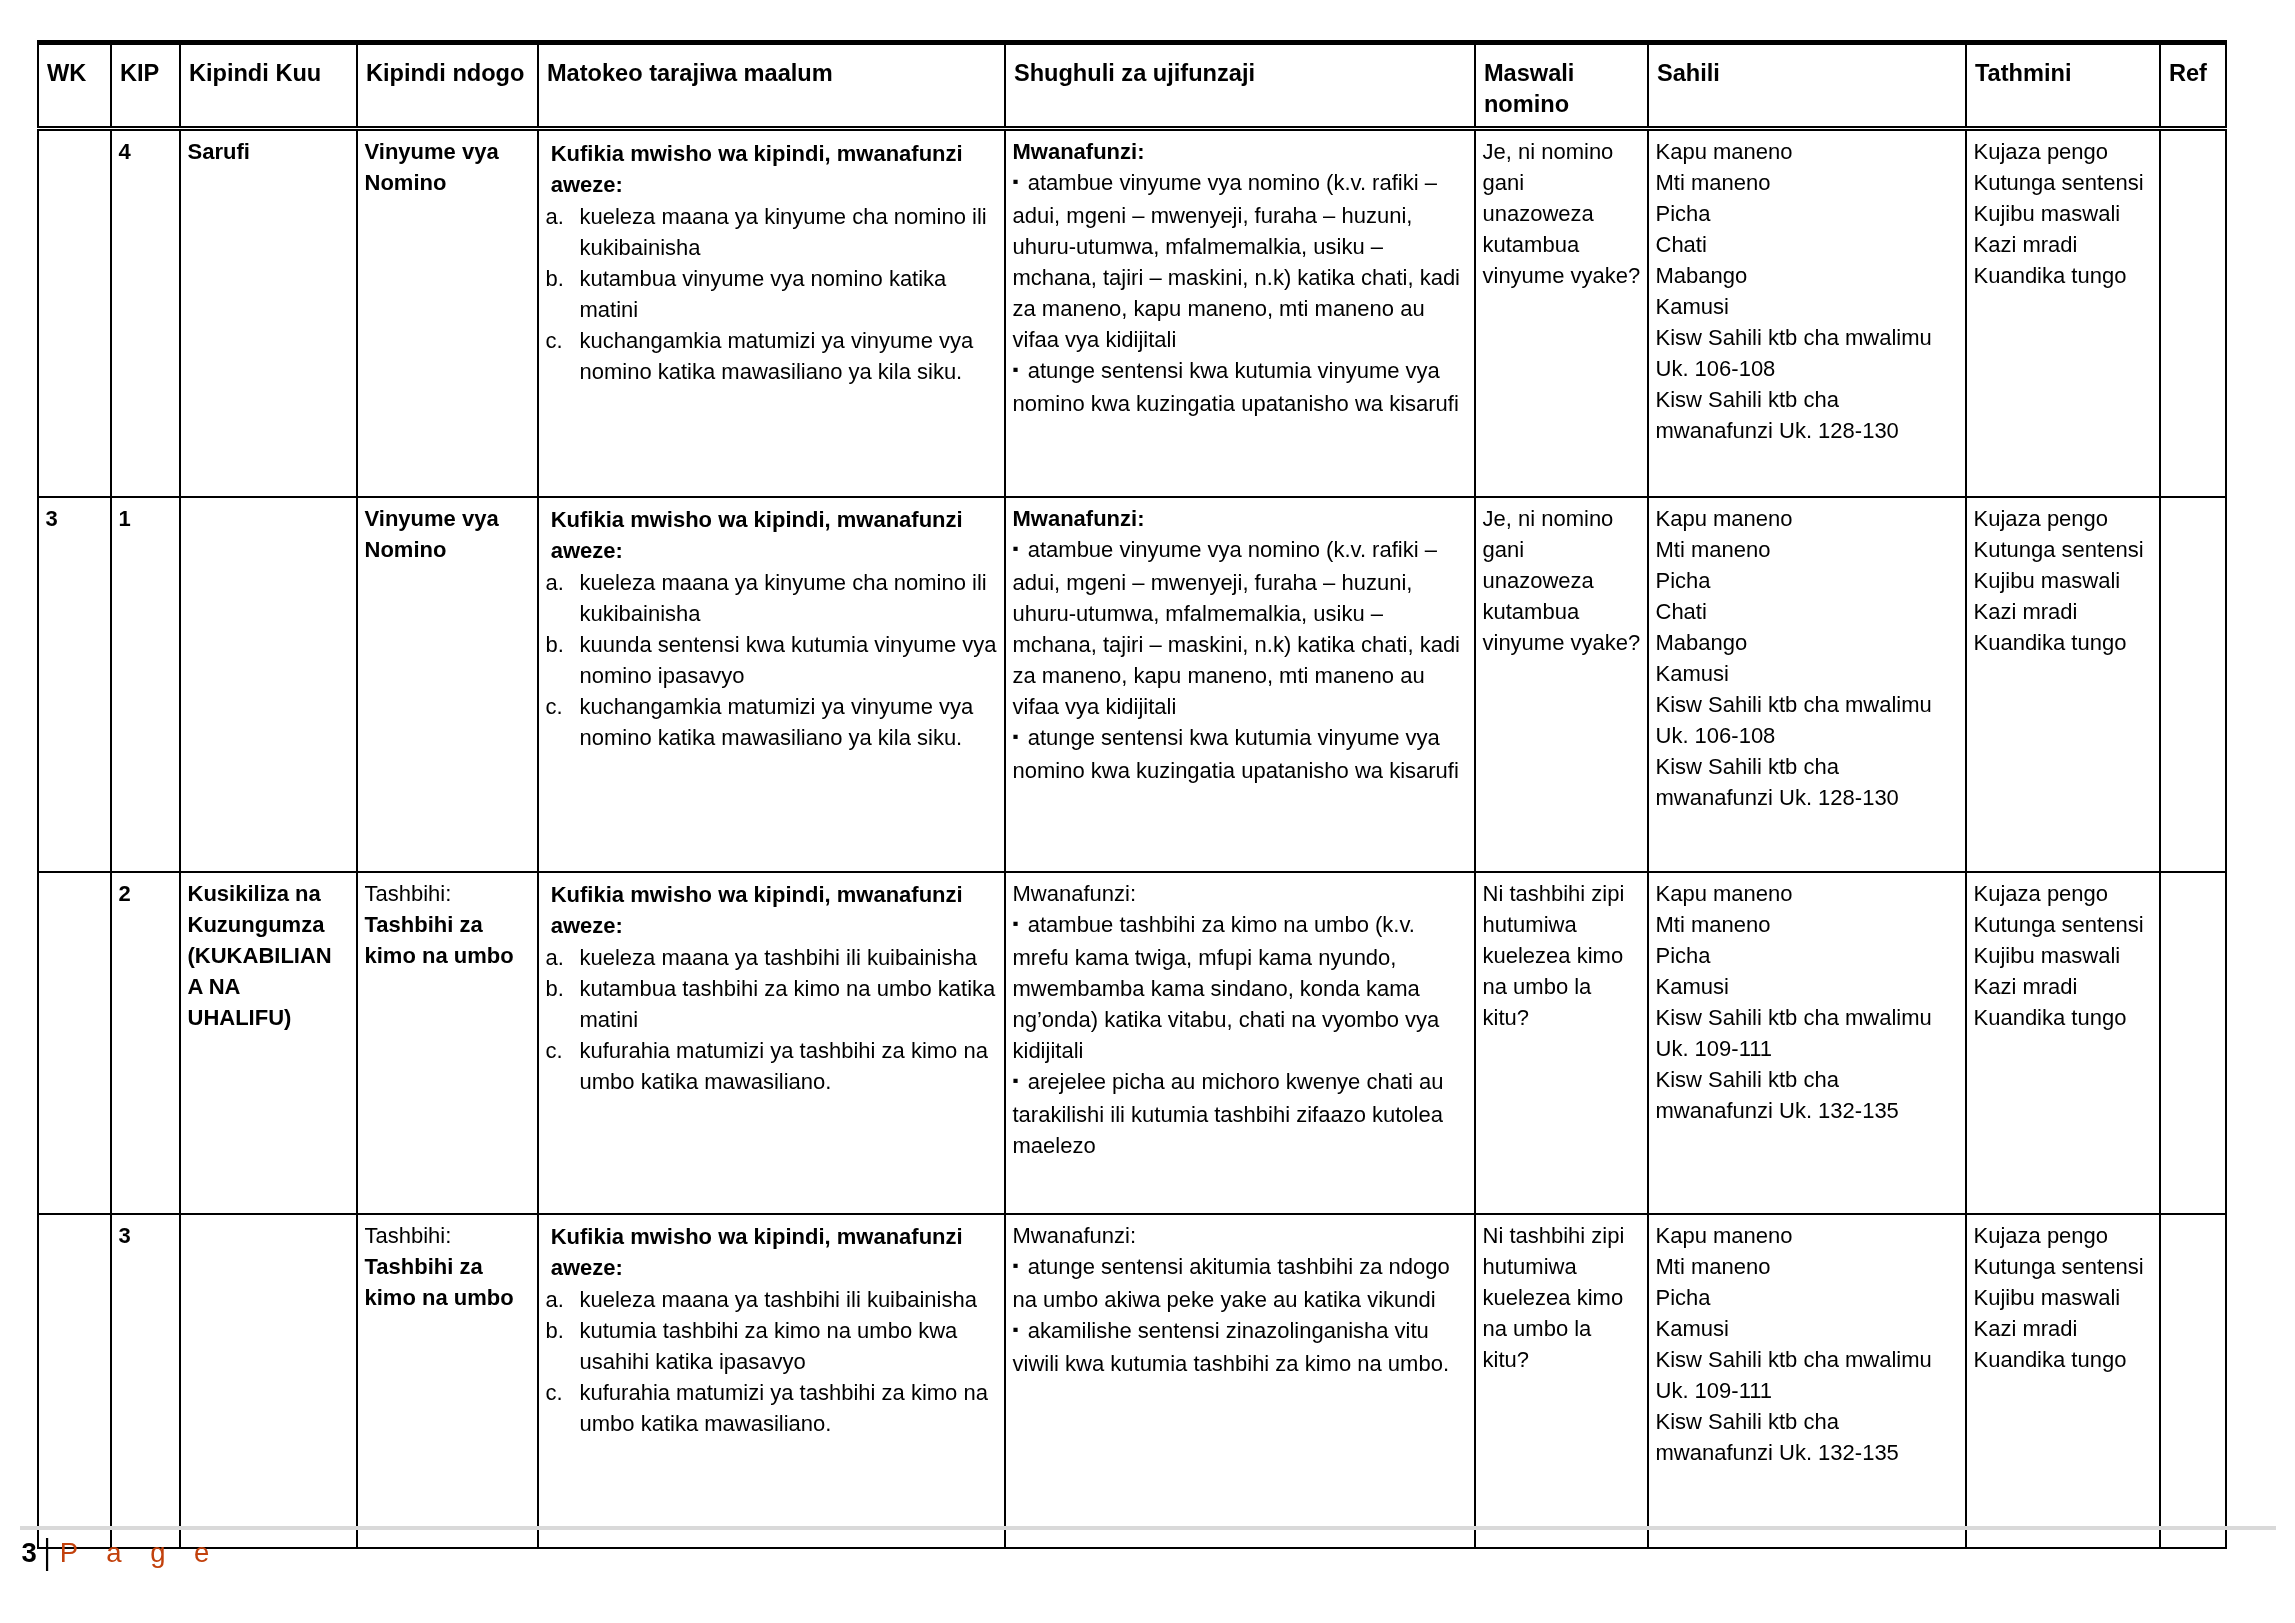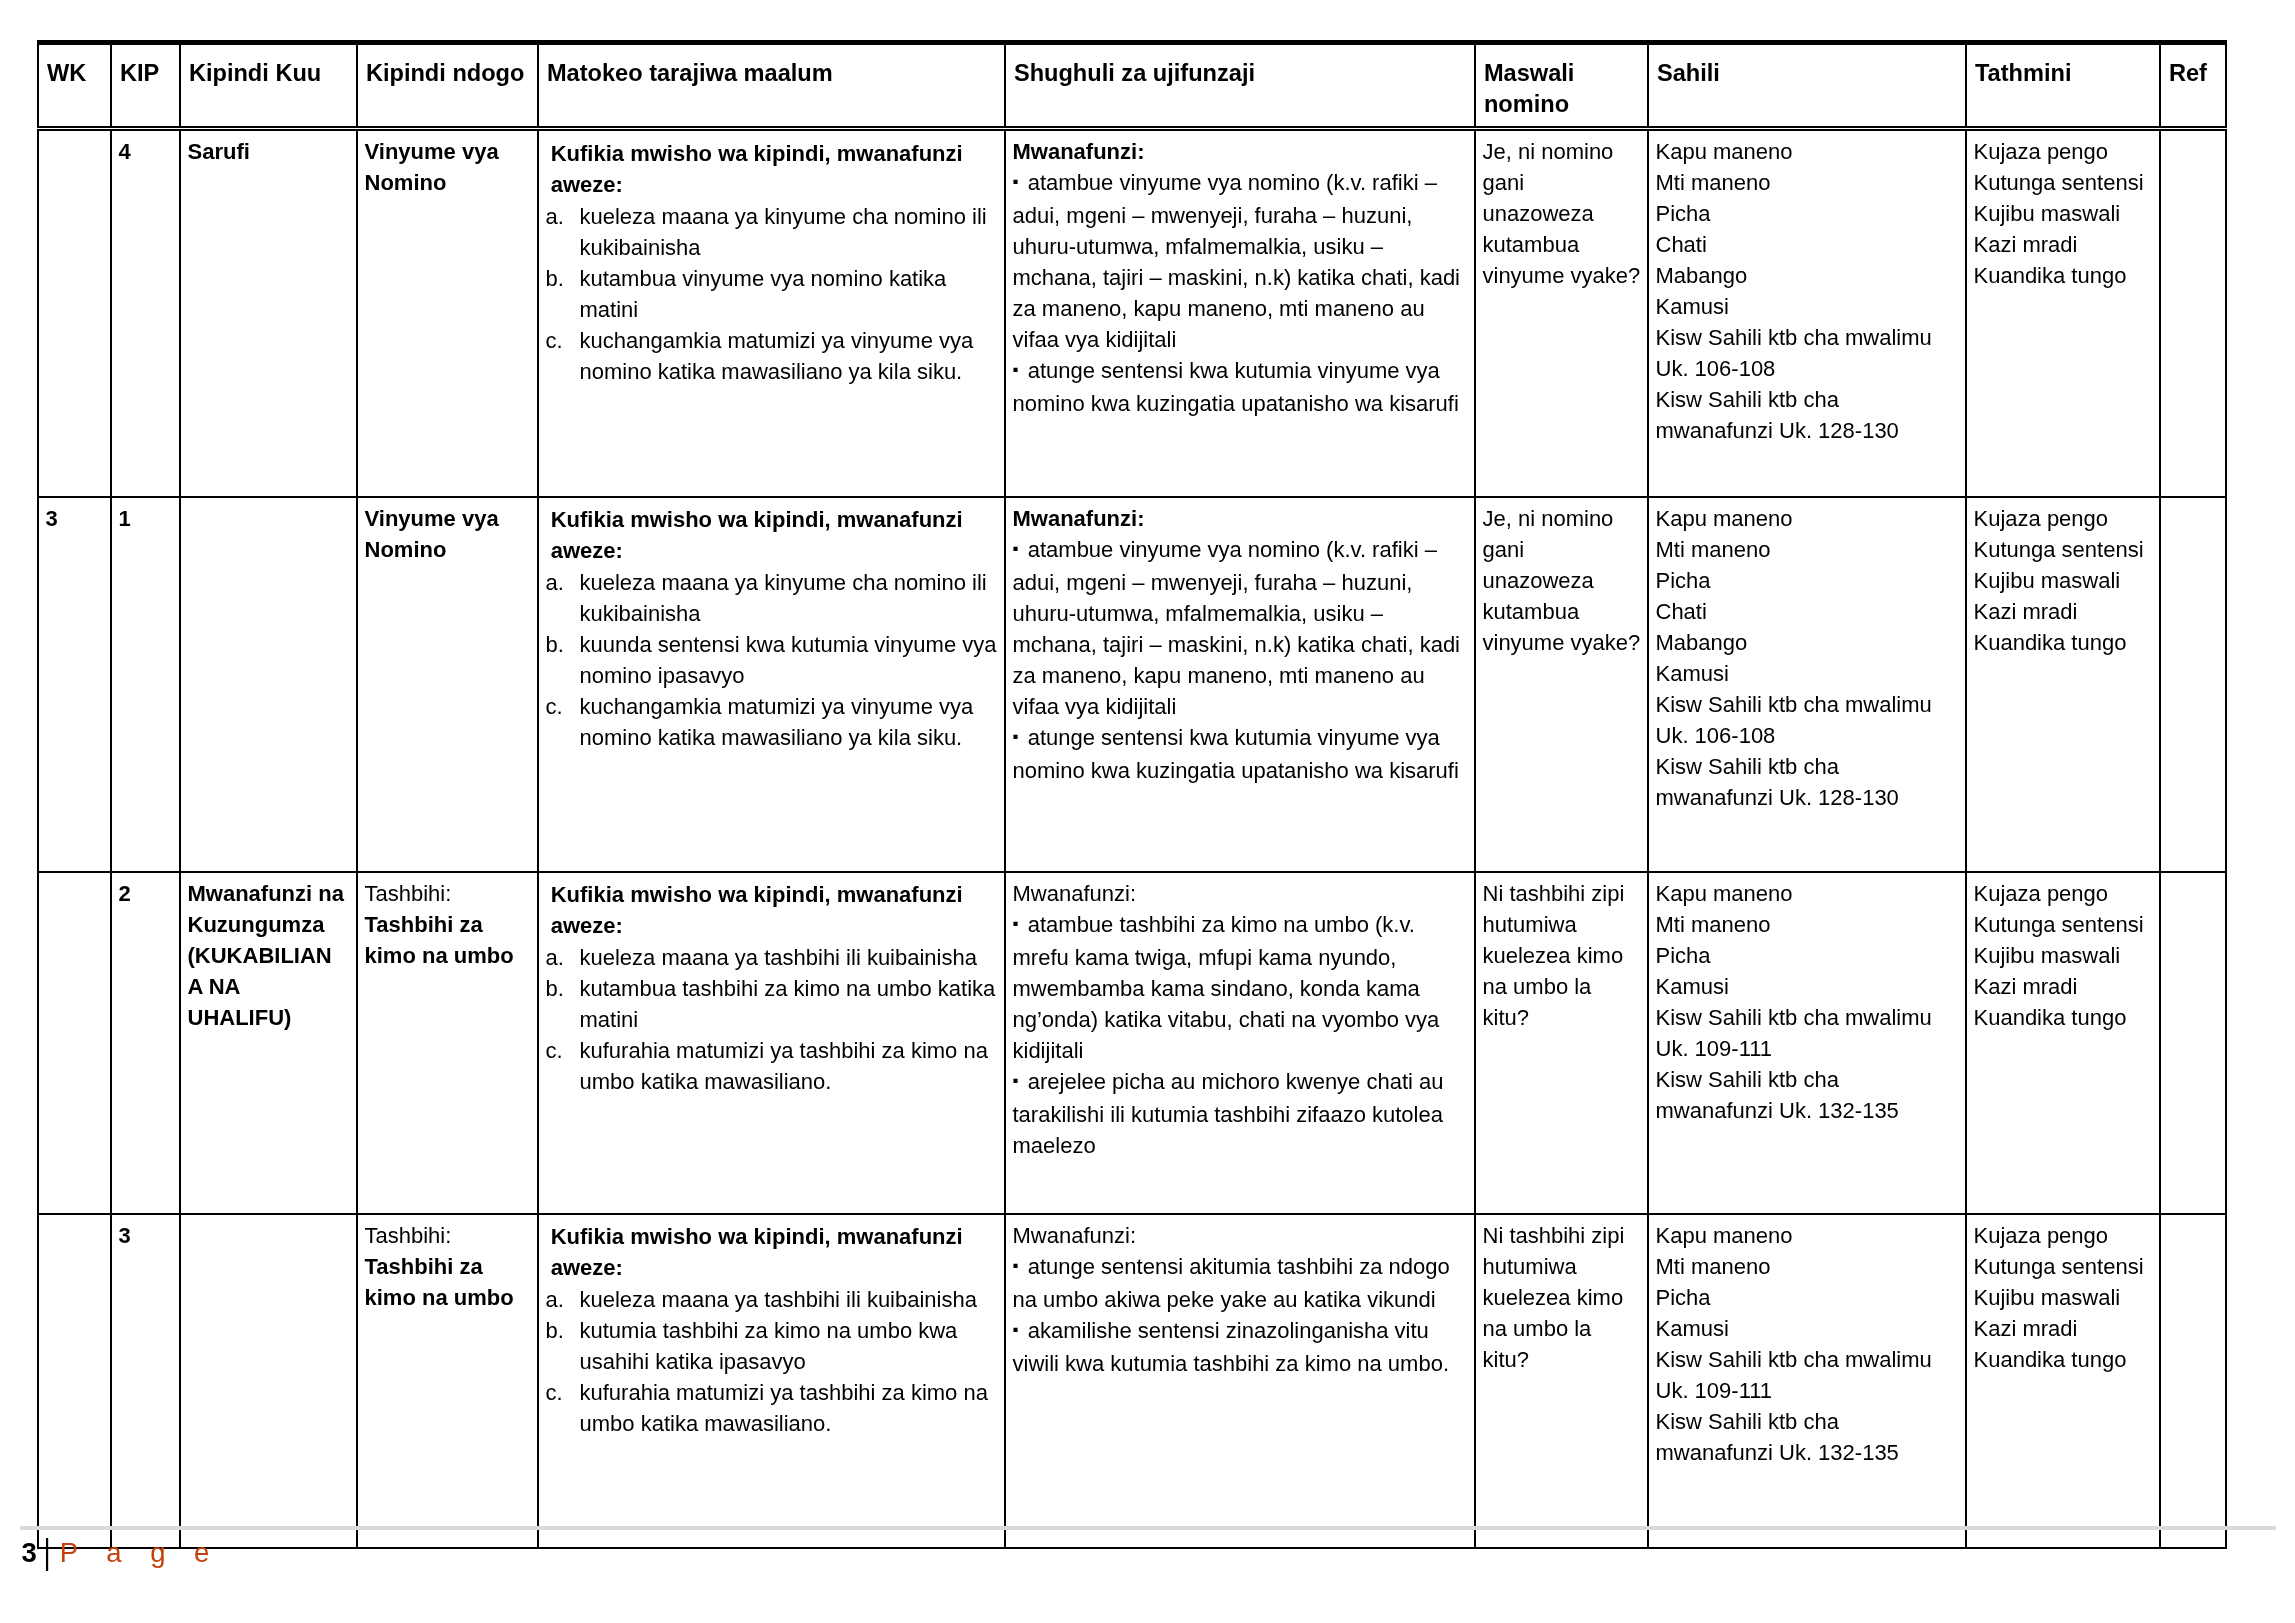--- a/index.html
+++ b/index.html
@@ -197,21 +197,21 @@
           <div class="cell-line">Kazi mradi</div>
           <div class="cell-line">Kuandika tungo</div>
         </td>
         <td></td>
       </tr>
 
       <tr class="r3">
         <td class="num"></td>
         <td class="num">2</td>
         <td>
-            <div class="b cell-line">Mwanafunzi na Kuzungumza (KUKABILIAN A NA UHALIFU)</div>
+            <div class="b cell-line">Kusikiliza na Kuzungumza (KUKABILIAN A NA UHALIFU)</div>
           </td>
         <td>
           <div class="cell-line">Tashbihi:</div>
           <div class="b cell-line">Tashbihi za kimo na umbo</div>
         </td>
         <td>
           <div class="mk-title">Kufikia mwisho wa kipindi, mwanafunzi aweze:</div>
           <div class="mk-item">
               <span class="mk">a.</span>
               <span class="tx">kueleza maana ya tashbihi ili kuibainisha</span>

